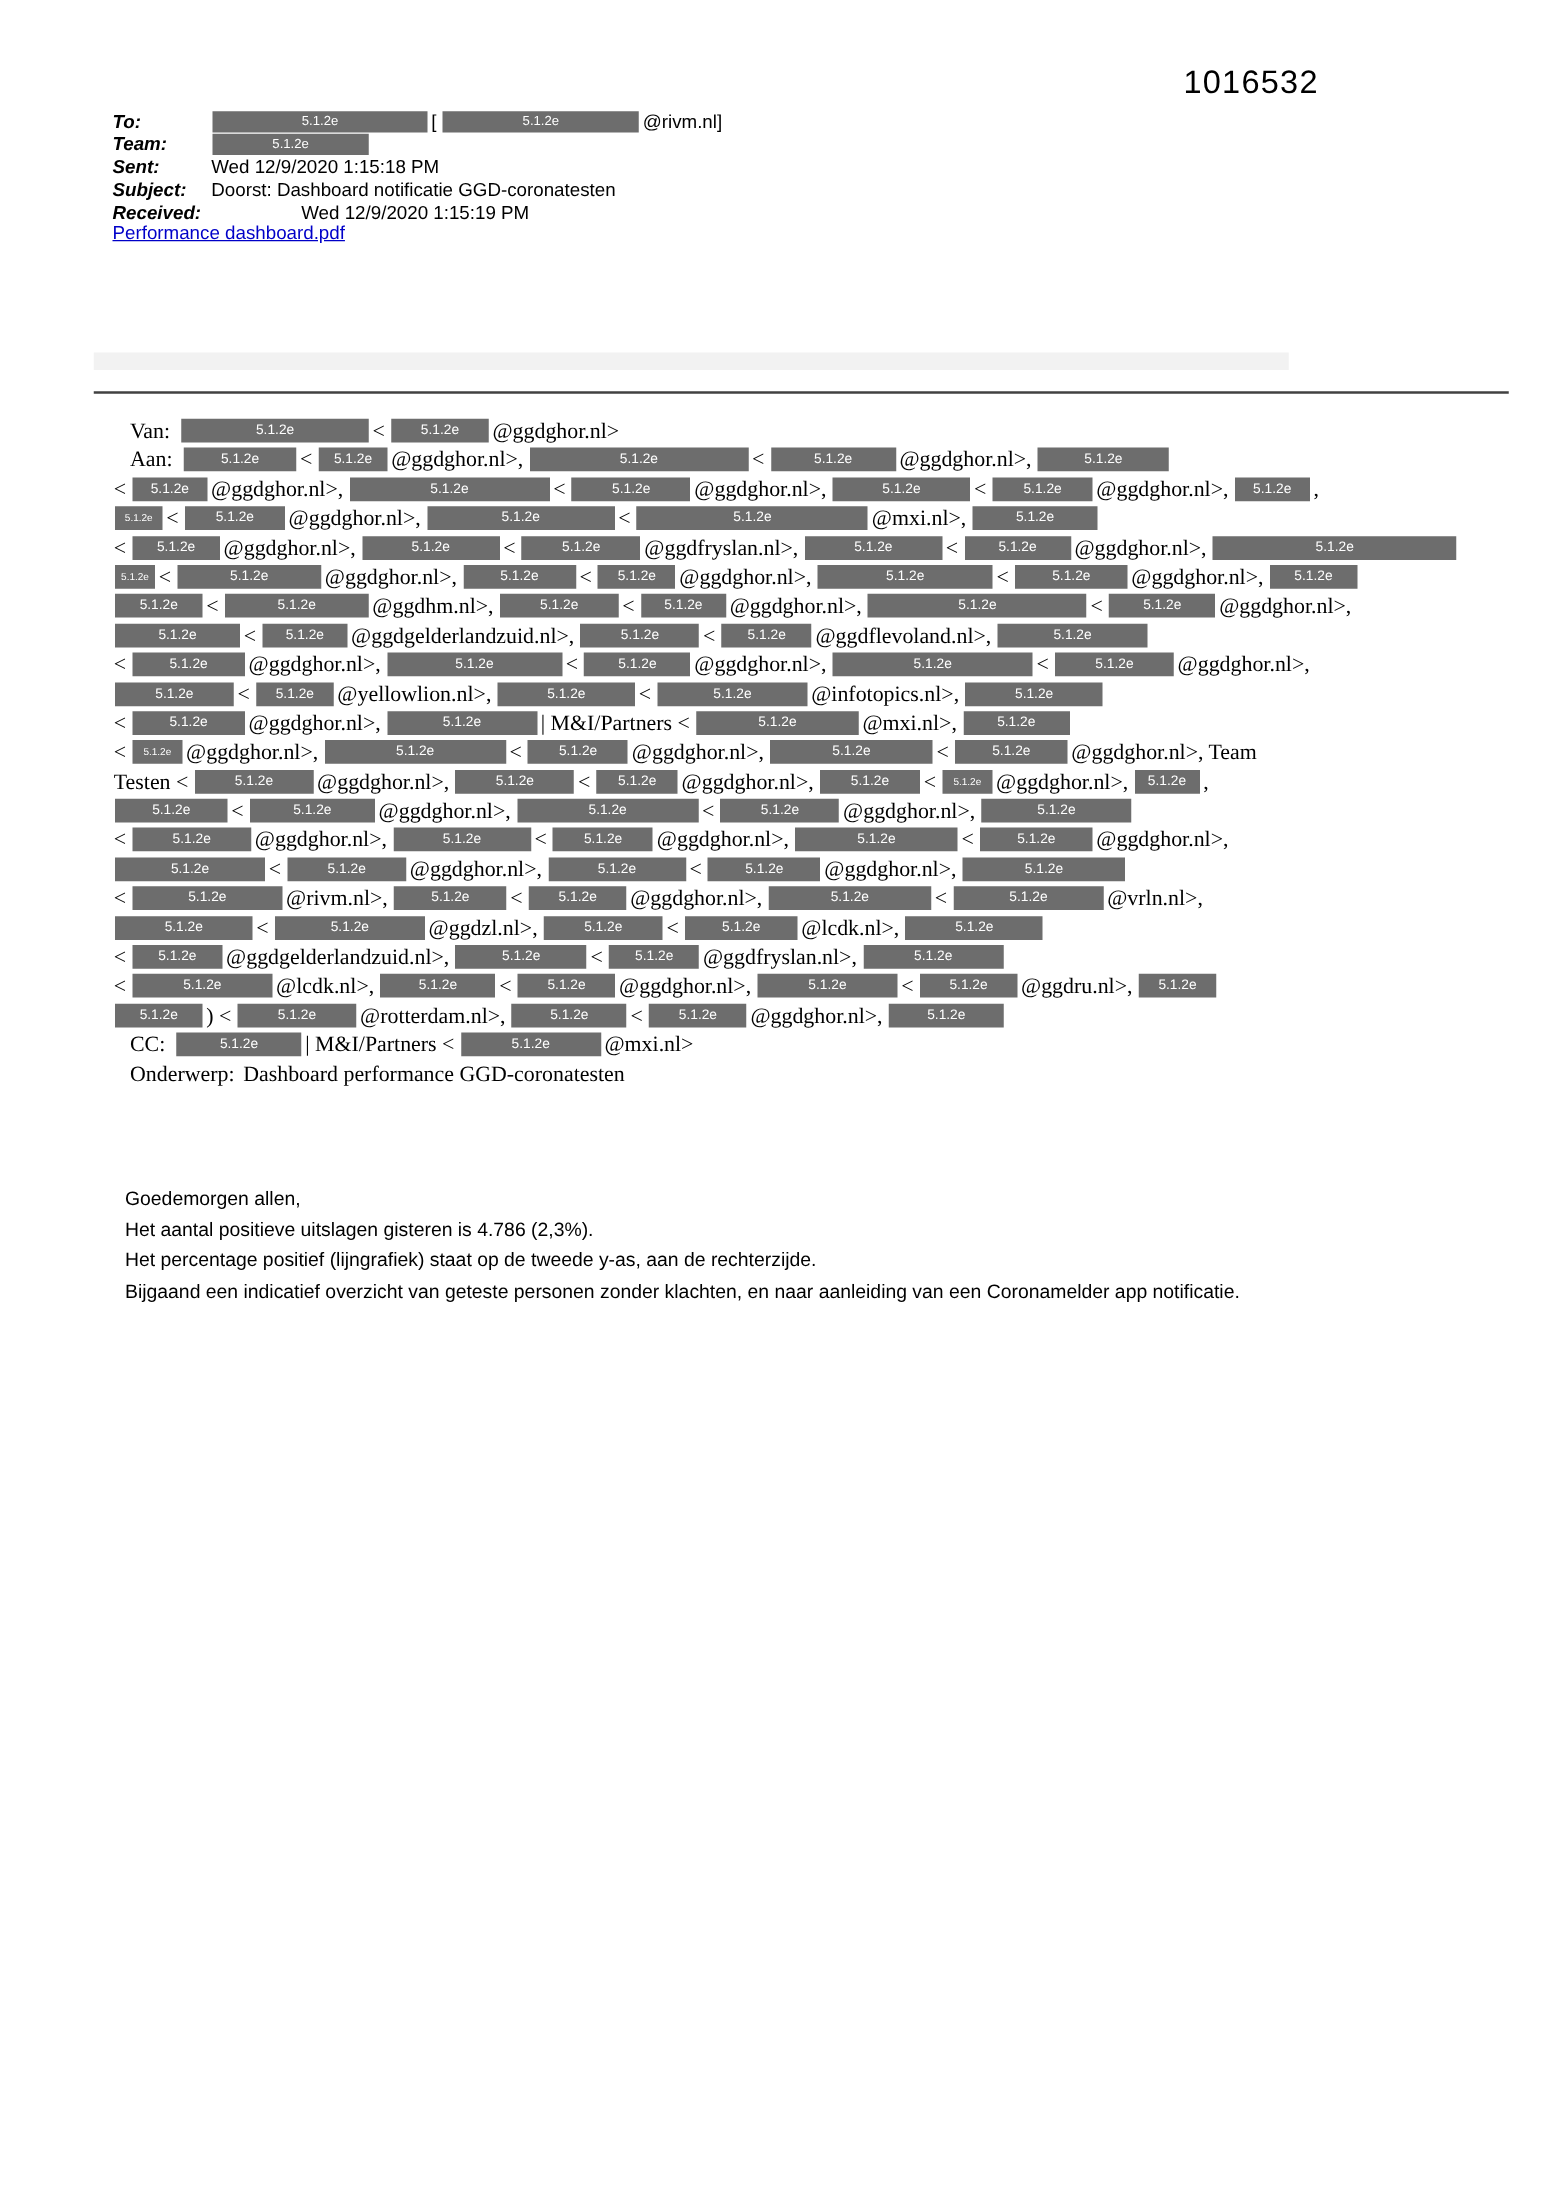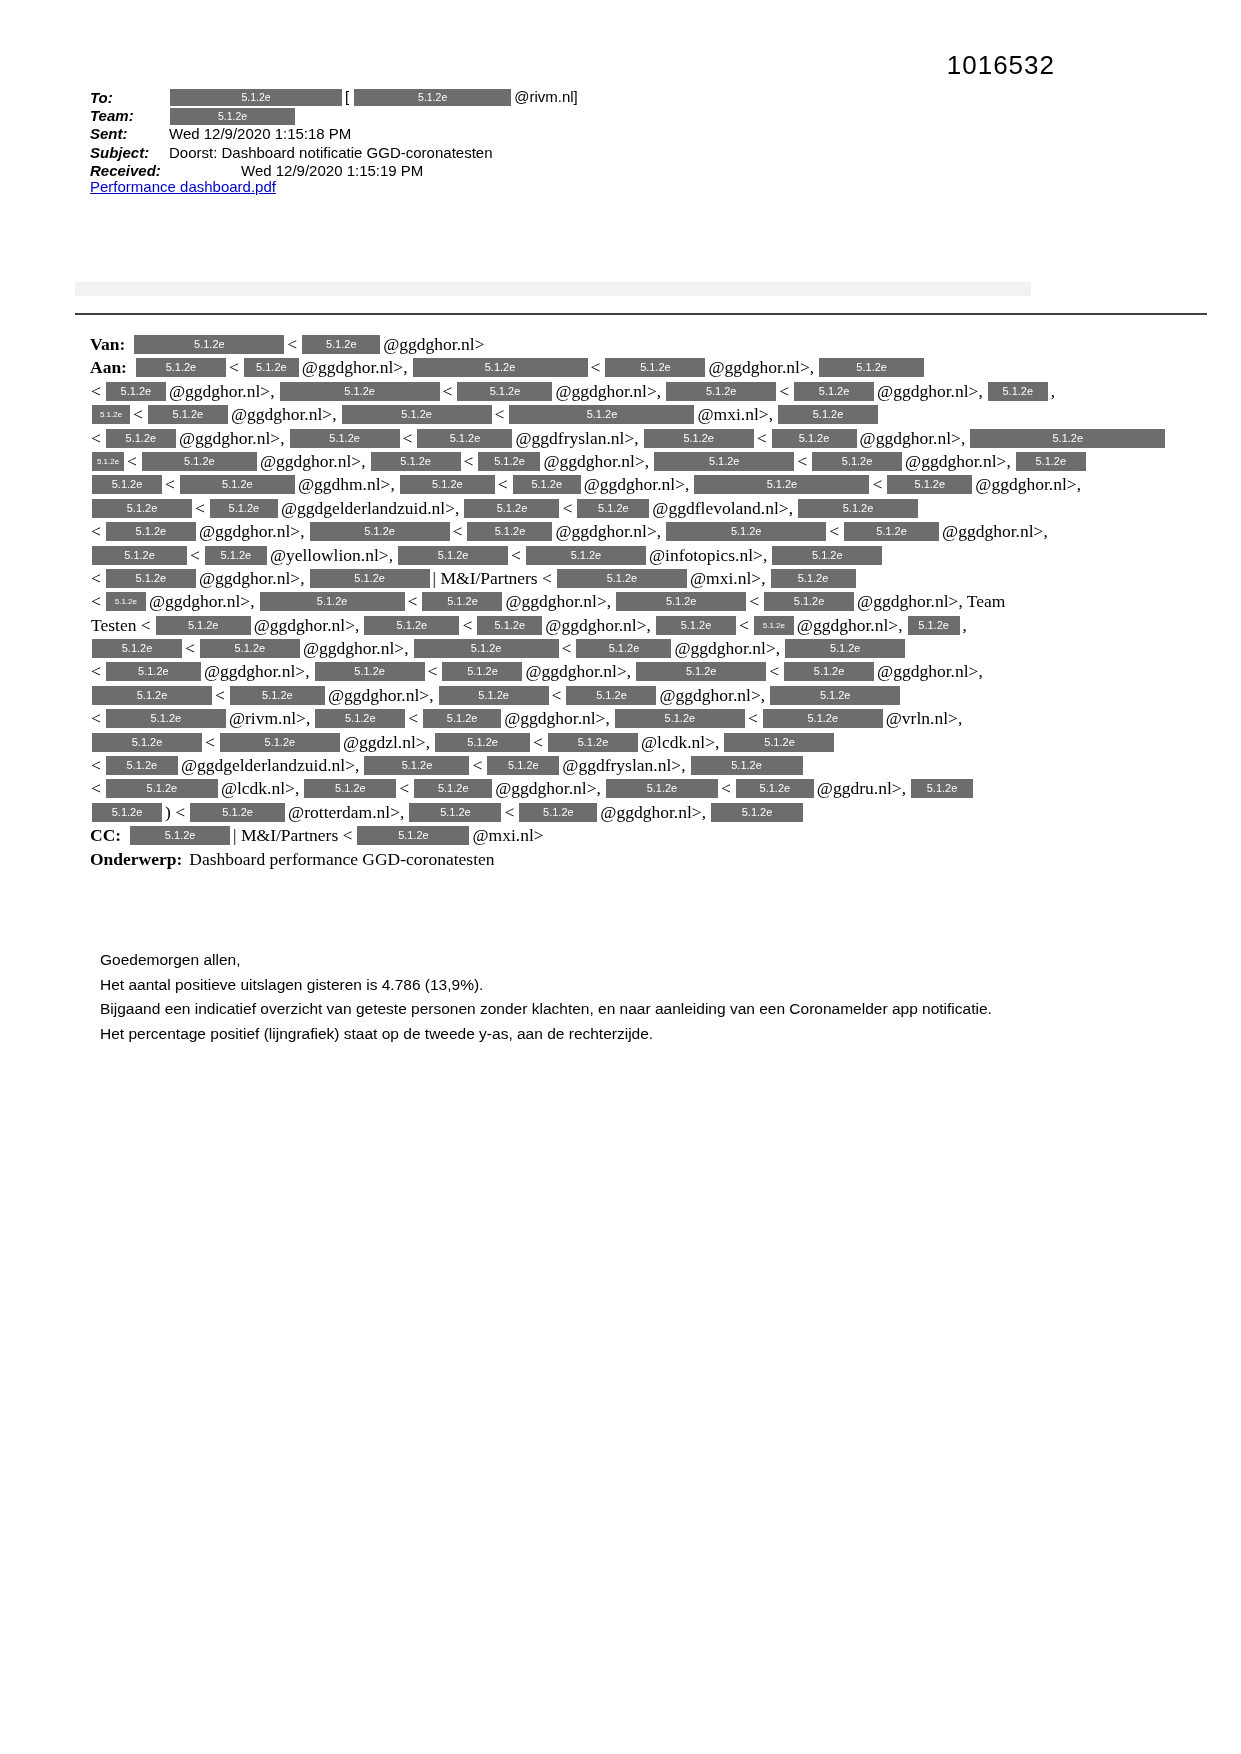--- a/index.html
+++ b/index.html
@@ -13,21 +13,21 @@
   .olabel{flex:0 0 78px;font-weight:bold;font-style:italic;}
   .orow.indent .tokens{padding-left:72px;}
   .attachment{position:absolute;left:90px;top:178px;font-size:15px;color:#0000c8;
         text-decoration:underline;cursor:pointer;}
   .grey-band{position:absolute;left:75px;top:282px;width:956px;height:14px;background:#f2f2f2;}
   .divider{position:absolute;left:75px;top:313px;width:1132px;height:2px;background:#414141;}
   
   .fwd{position:absolute;left:90px;top:334px;font-family:"Liberation Serif",serif;
         font-size:17.5px;}
   .fline{height:23.4px;white-space:nowrap;}
-  .flabel{font-weight:bold;margin-right:7px;}
+  .flabel{font-weight:normal;margin-right:7px;margin-left:14px;}
   .ftext{margin:0 3px 0 1px;}
   .redact{display:inline-block;box-sizing:border-box;height:19px;line-height:19px;
         background:#6d6d6d;color:#ffffff;font-family:"Liberation Sans",sans-serif;
         font-size:11px;text-align:center;vertical-align:-4px;margin:0 2px;overflow:hidden;}
   .redact.tiny{font-size:8px;}
   .outer .redact{height:17px;line-height:17px;font-size:10.5px;vertical-align:-4px;}
   
   .body-text{position:absolute;left:100px;top:948px;font-size:15.5px;line-height:24.5px;
         font-family:"Liberation Sans",sans-serif;}
 </style>
@@ -95,18 +95,18 @@
     <div class="fline">
       <b class="flabel">CC:</b><span class="tokens"><span class="redact" style="width: 100px;">5.1.2e</span><span class="ftext">| M&amp;I/Partners &lt;</span><span class="redact" style="width: 112px;">5.1.2e</span><span class="ftext">@mxi.nl&gt;</span></span>
     </div>
     <div class="fline">
       <b class="flabel">Onderwerp:</b><span>Dashboard performance GGD-coronatesten</span>
     </div>
   </div>
 
   <div class="body-text">
     <div>Goedemorgen allen,</div>
-    <div>Het aantal positieve uitslagen gisteren is 4.786 (13,9%).</div>
+    <div>Het aantal positieve uitslagen gisteren is 4.786 (2,3%).</div>
+    <div>Het percentage positief (lijngrafiek) staat op de tweede y-as, aan de rechterzijde.</div>
     <div>Bijgaand een indicatief overzicht van geteste personen zonder klachten, en naar aanleiding van een Coronamelder app notificatie.</div>
-    <div>Het percentage positief (lijngrafiek) staat op de tweede y-as, aan de rechterzijde.</div>
   </div>
 
 </div>
 
 </body></html>

